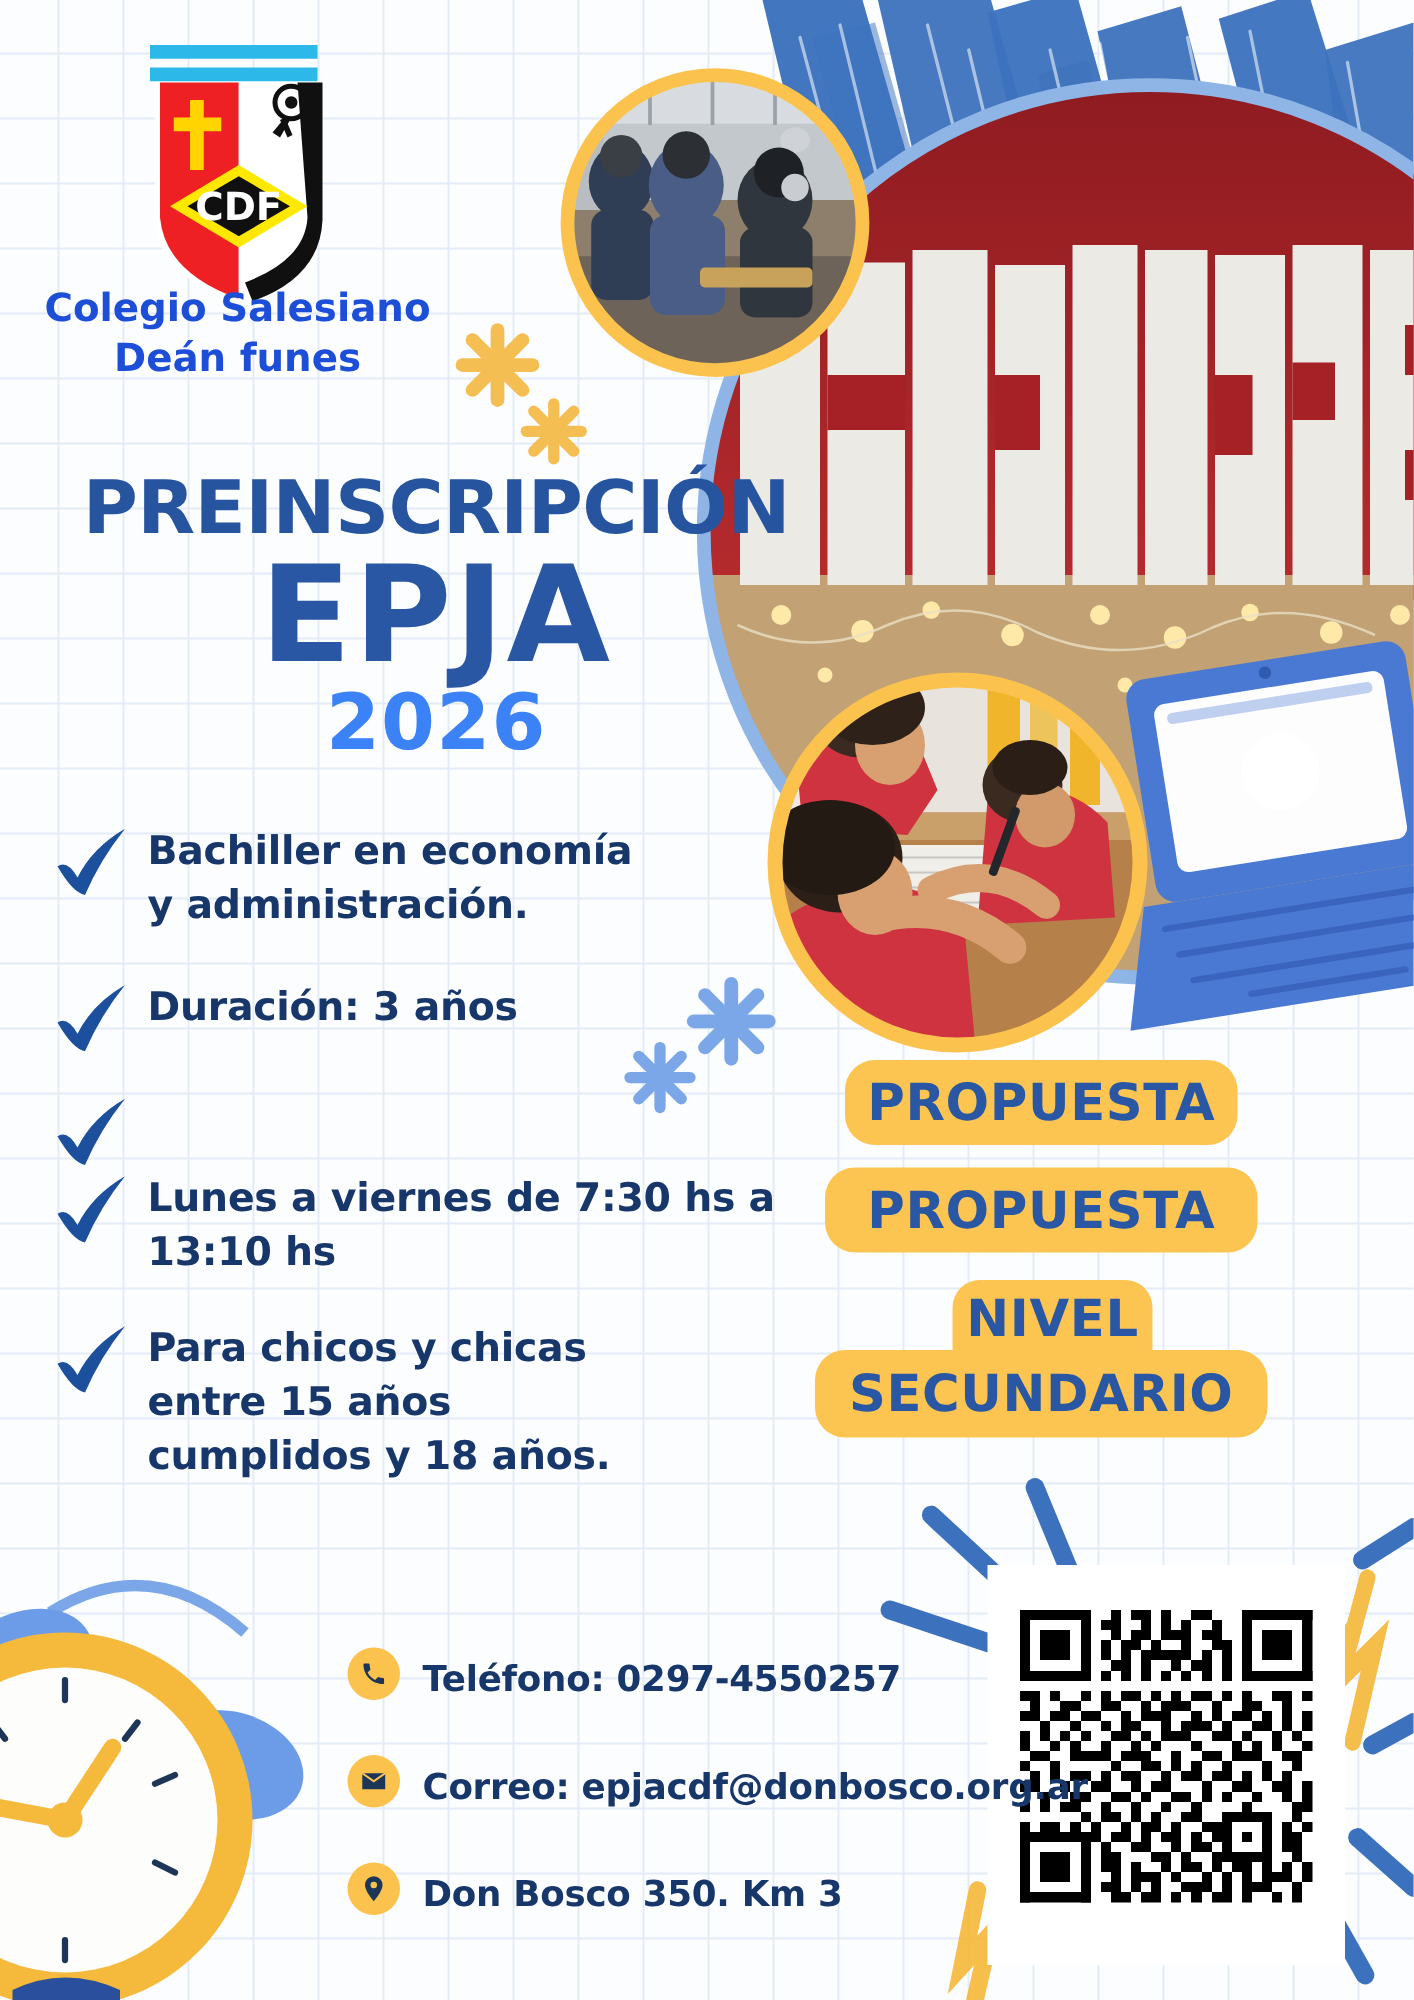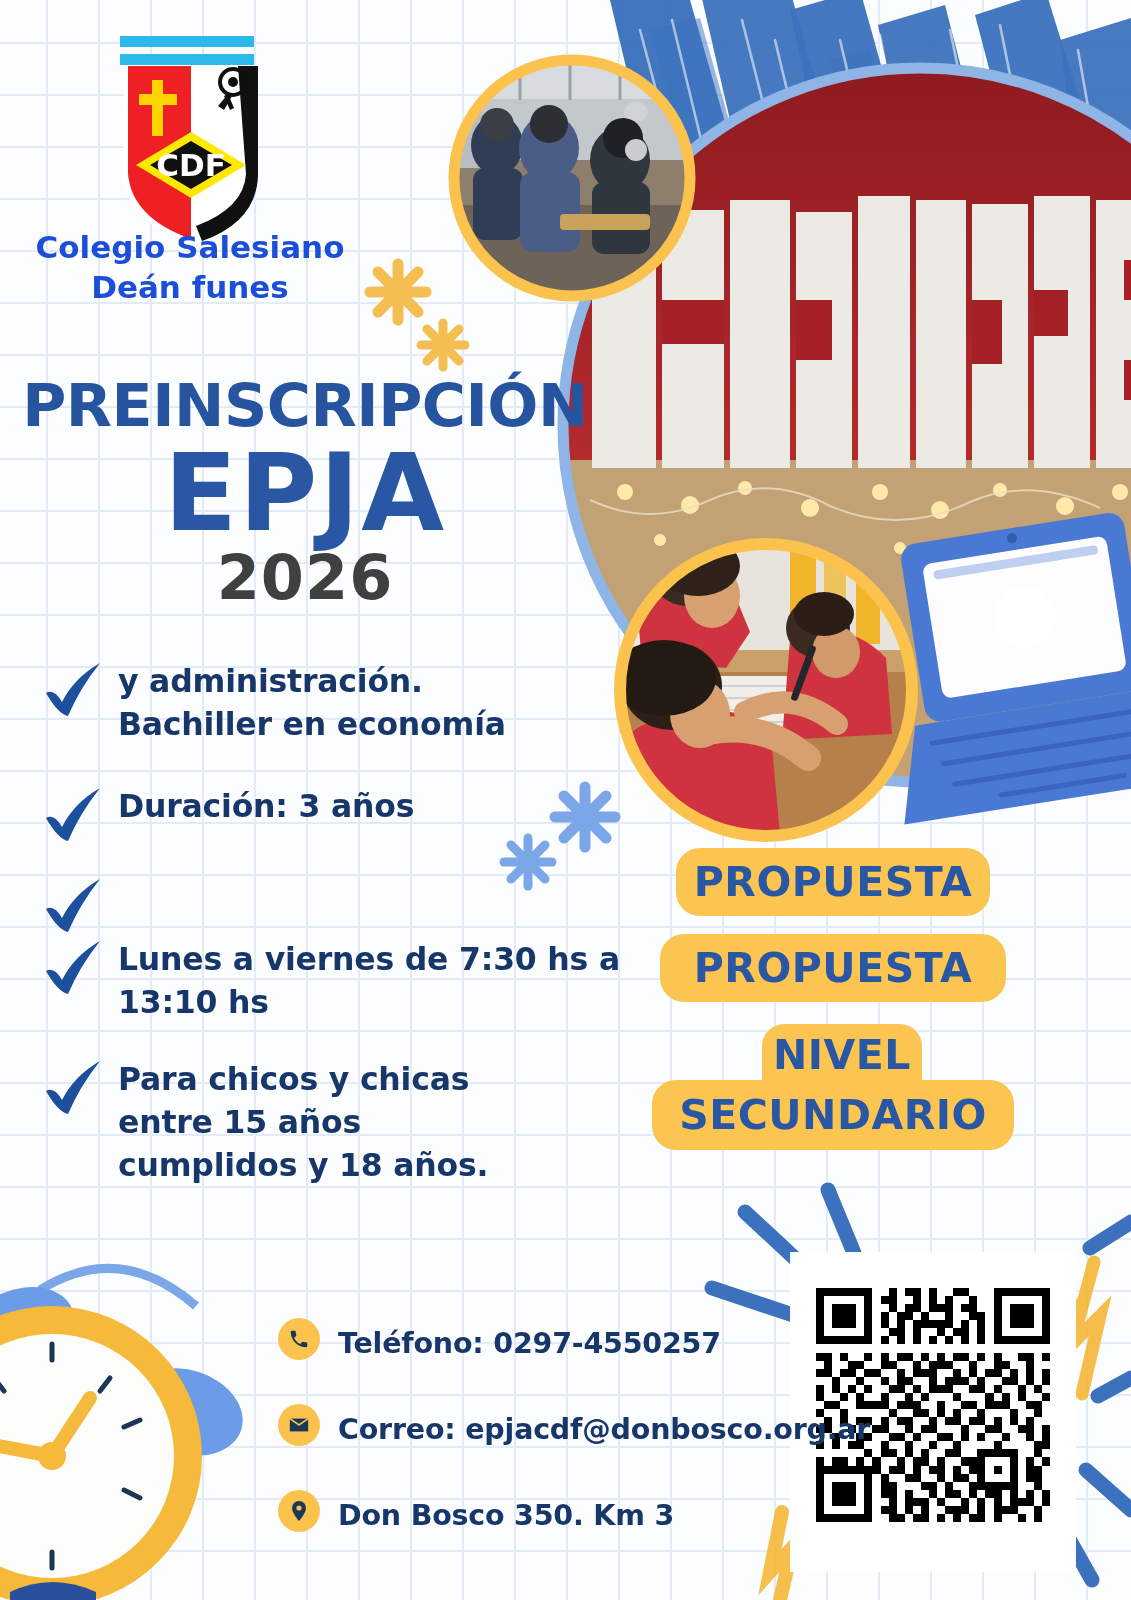--- a/index.html
+++ b/index.html
@@ -18,33 +18,33 @@
     background-size:52px 52px;
     background-position:-6px -10px;
   }
   .layer{position:absolute;inset:0;}
   
   #logo-wrap{position:absolute;left:110px;top:34px;width:160px;height:212px;}
   .flagbar{position:absolute;left:10px;width:134px;background:#2cb8e8;}
   .flagbar.b1{top:2px;height:11px;}
   .flagbar.b2{top:20px;height:11px;}
   
-  .title-blk{position:absolute;left:0;top:376px;width:610px;text-align:center;}
+  .title-blk{position:absolute;left:0;top:376px;width:610px;text-align:center;padding-left:44px;}
   .t-pre{
     font-size:59px;font-weight:900;color:#27549f;letter-spacing:-0.5px;
     line-height:1;transform:scaleX(1.02);
     font-family:"DejaVu Sans", sans-serif;
   }
   .t-epja{
     font-size:107px;font-weight:900;color:#2a57a4;line-height:0.95;
     letter-spacing:2px;margin-top:8px;
     font-family:"DejaVu Sans", sans-serif;
   }
   .t-year{
-    font-size:62px;font-weight:900;color:#404040;line-height:1;
+    font-size:62px;font-weight:900;color:#3b82f6;line-height:1;
     letter-spacing:1px;margin-top:2px;
     font-family:"DejaVu Sans", sans-serif;
   }
   .school-name{
     position:absolute;left:0;top:228px;width:380px;text-align:center;
     font-size:31px;font-weight:700;color:#1d4ed8;line-height:1.28;
     font-family:"DejaVu Sans", sans-serif;
   }
   
   #bullets{position:absolute;left:40px;top:660px;width:620px;}
@@ -347,22 +347,22 @@
 
 <div id="bullets">
 
   <div class="b-row" style="top:0px;">
     <div class="chk">
       <svg viewBox="0 0 70 60" width="70" height="60">
           <path d="M6 33 Q14 28 22 42 Q34 18 60 3 Q40 28 28 56 Q18 54 6 33 Z" fill="#1c4f9c"></path>
         </svg>
     </div>
     <div class="b-txt">
+        <div>Bachiller en economía</div>
         <div>y administración.</div>
-        <div>Bachiller en economía</div>
       </div>
   </div>
 
   <div class="b-row" style="top:125px;">
     <div class="chk">
       <svg viewBox="0 0 70 60" width="70" height="60">
           <path d="M6 33 Q14 28 22 42 Q34 18 60 3 Q40 28 28 56 Q18 54 6 33 Z" fill="#1c4f9c"></path>
         </svg>
     </div>
     <div class="b-txt">Duración: 3 años</div>

